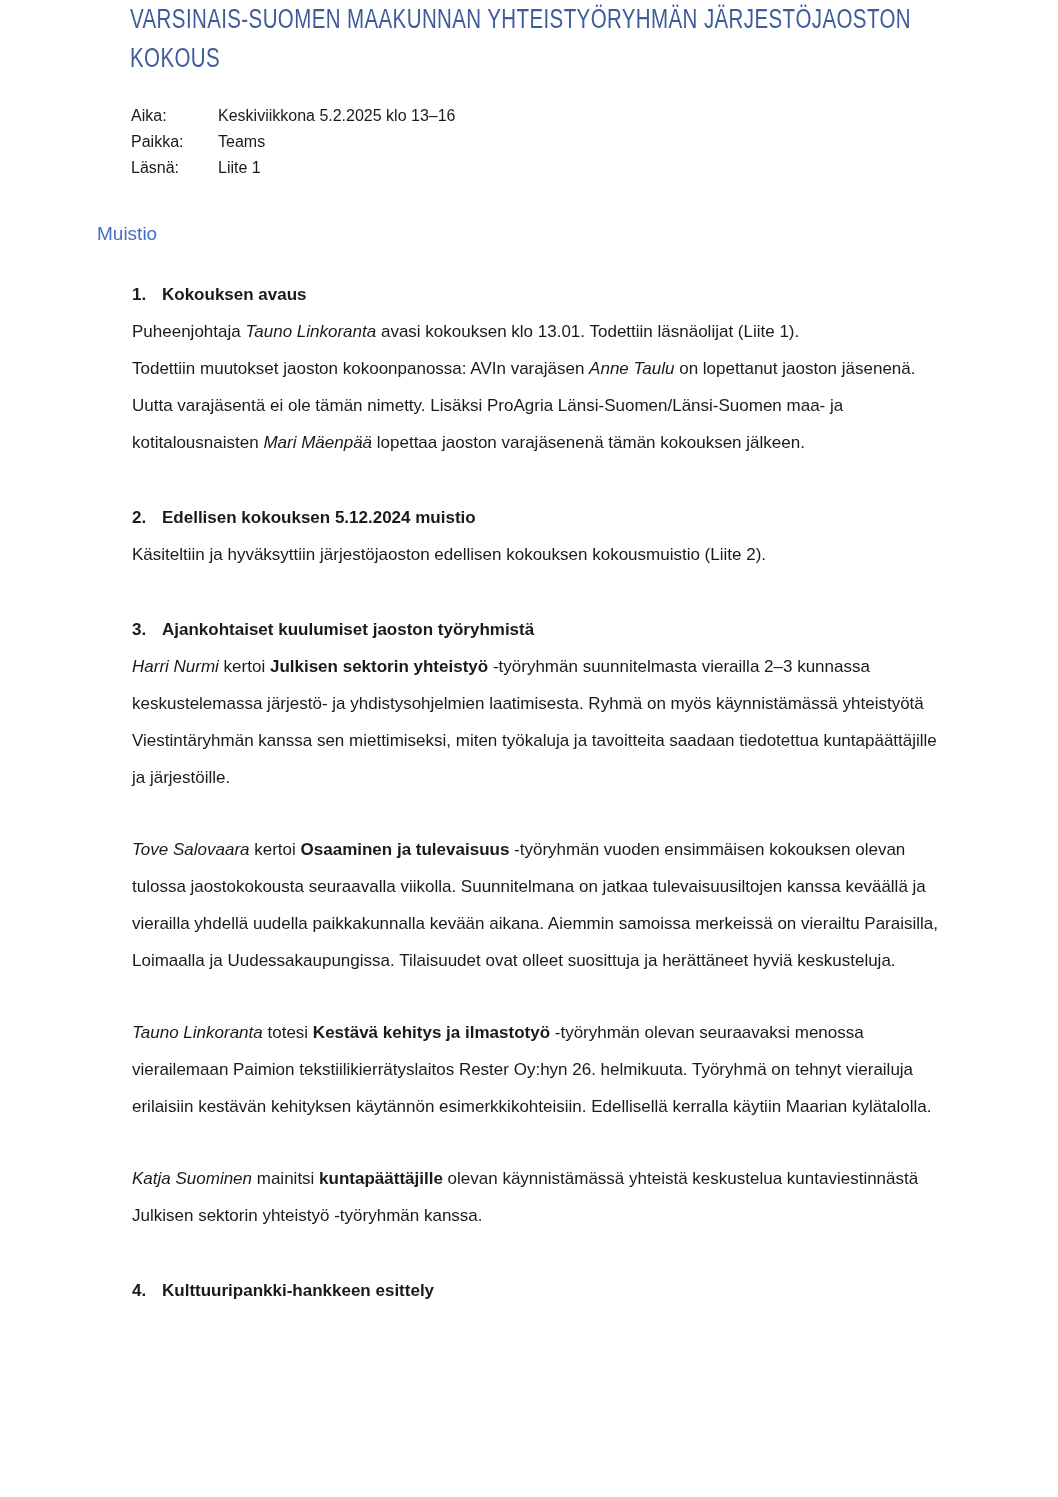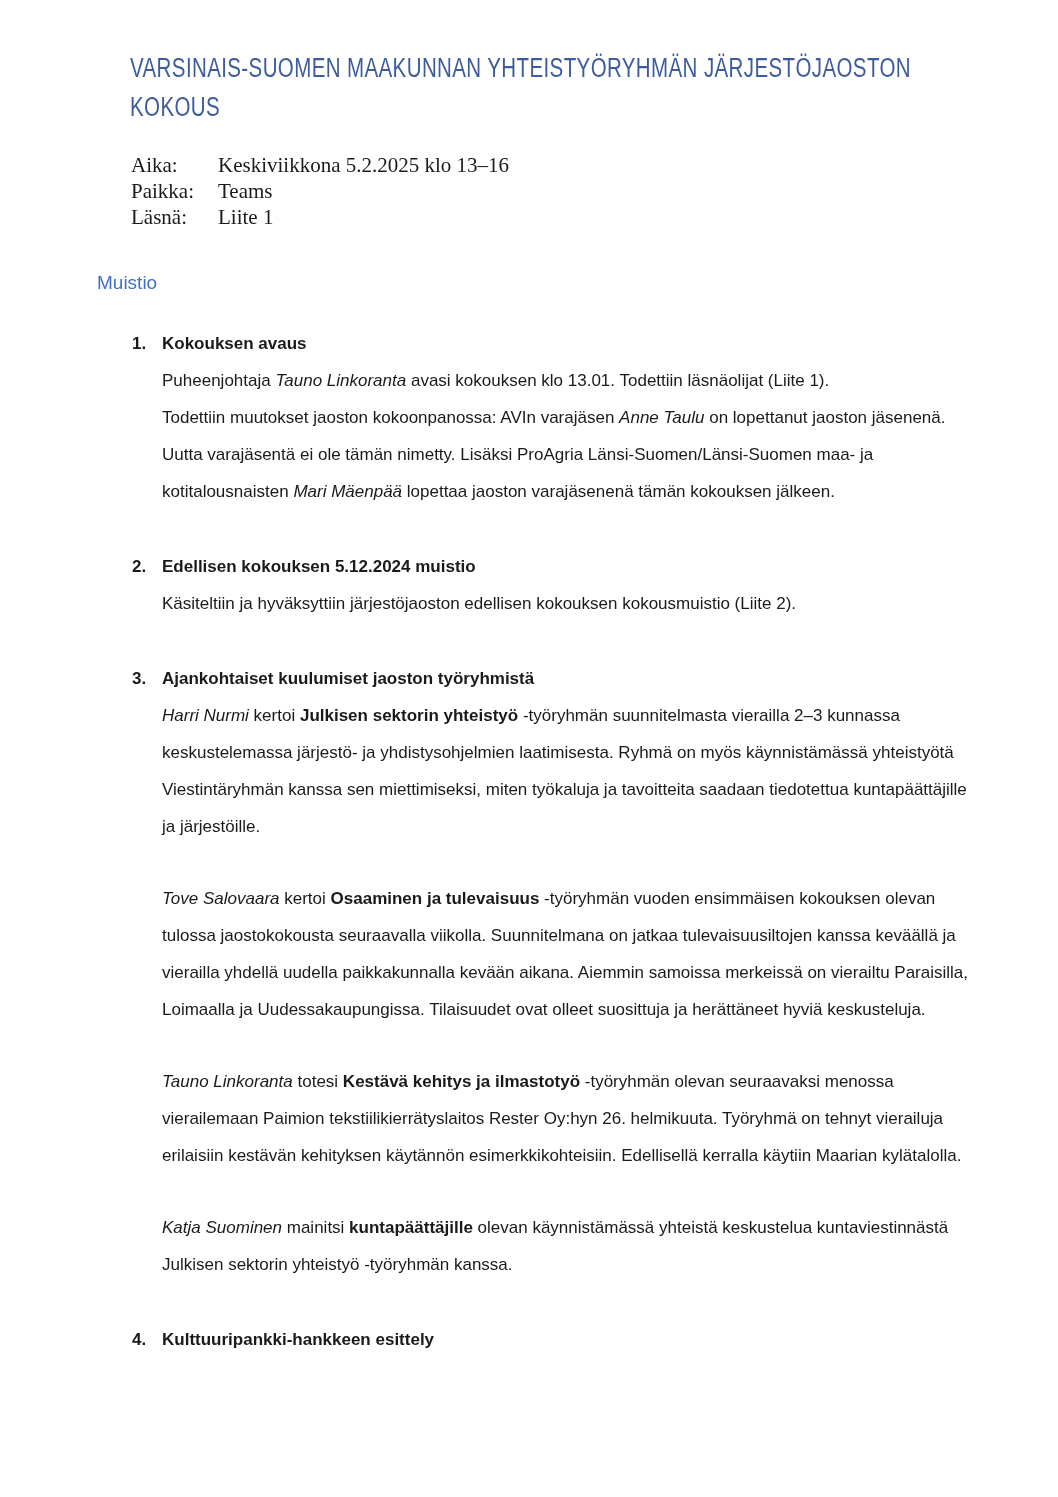--- a/index.html
+++ b/index.html
@@ -16,38 +16,36 @@
   }
   .page {
     position: relative;
     width: 1058px;
     height: 1497px;
     background: var(--bg-color);
     overflow: hidden;
   }
   
   .doc-title {
-    padding-top: 49px;
     margin-left: 130px;
     color: var(--title-color);
   }
   .title-line {
     display: block;
     font-size: 27px;
     line-height: 39px;
     white-space: nowrap;
     transform: scaleX(0.76);
     transform-origin: left center;
     letter-spacing: 0.5px;
   }
   
   .meta {
     margin: 25px 0 0 131px;
-    font-size: 21px;
-    font-family: Liberation Serif, serif;
+    font-size: 16px;
   }
   .meta-row { display: flex; line-height: 26px; }
   .meta-label { width: 87px; flex: none; }
   .meta-value { white-space: nowrap; }
   
   .subheading {
     margin: 40px 0 0 97px;
     font-size: 19px;
     line-height: 25px;
     color: var(--subheading-color);
@@ -56,21 +54,21 @@
   .sections { margin: 30px 0 0 132px; }
   .section + .section { margin-top: 38px; }
   .sec-head {
     display: flex;
     font-weight: 700;
     font-size: 17px;
     line-height: 37px;
     white-space: nowrap;
   }
   .sec-num { width: 30px; flex: none; }
-  .sec-body { margin-left: 30px; }
+  .sec-body { }
   .para {
     font-size: 17px;
     line-height: 37px;
   }
   .para + .para { margin-top: 35px; }
   .line { display: block; white-space: nowrap; }
   .i { font-style: italic; }
   .b { font-weight: 700; }
 </style>
 </head>

